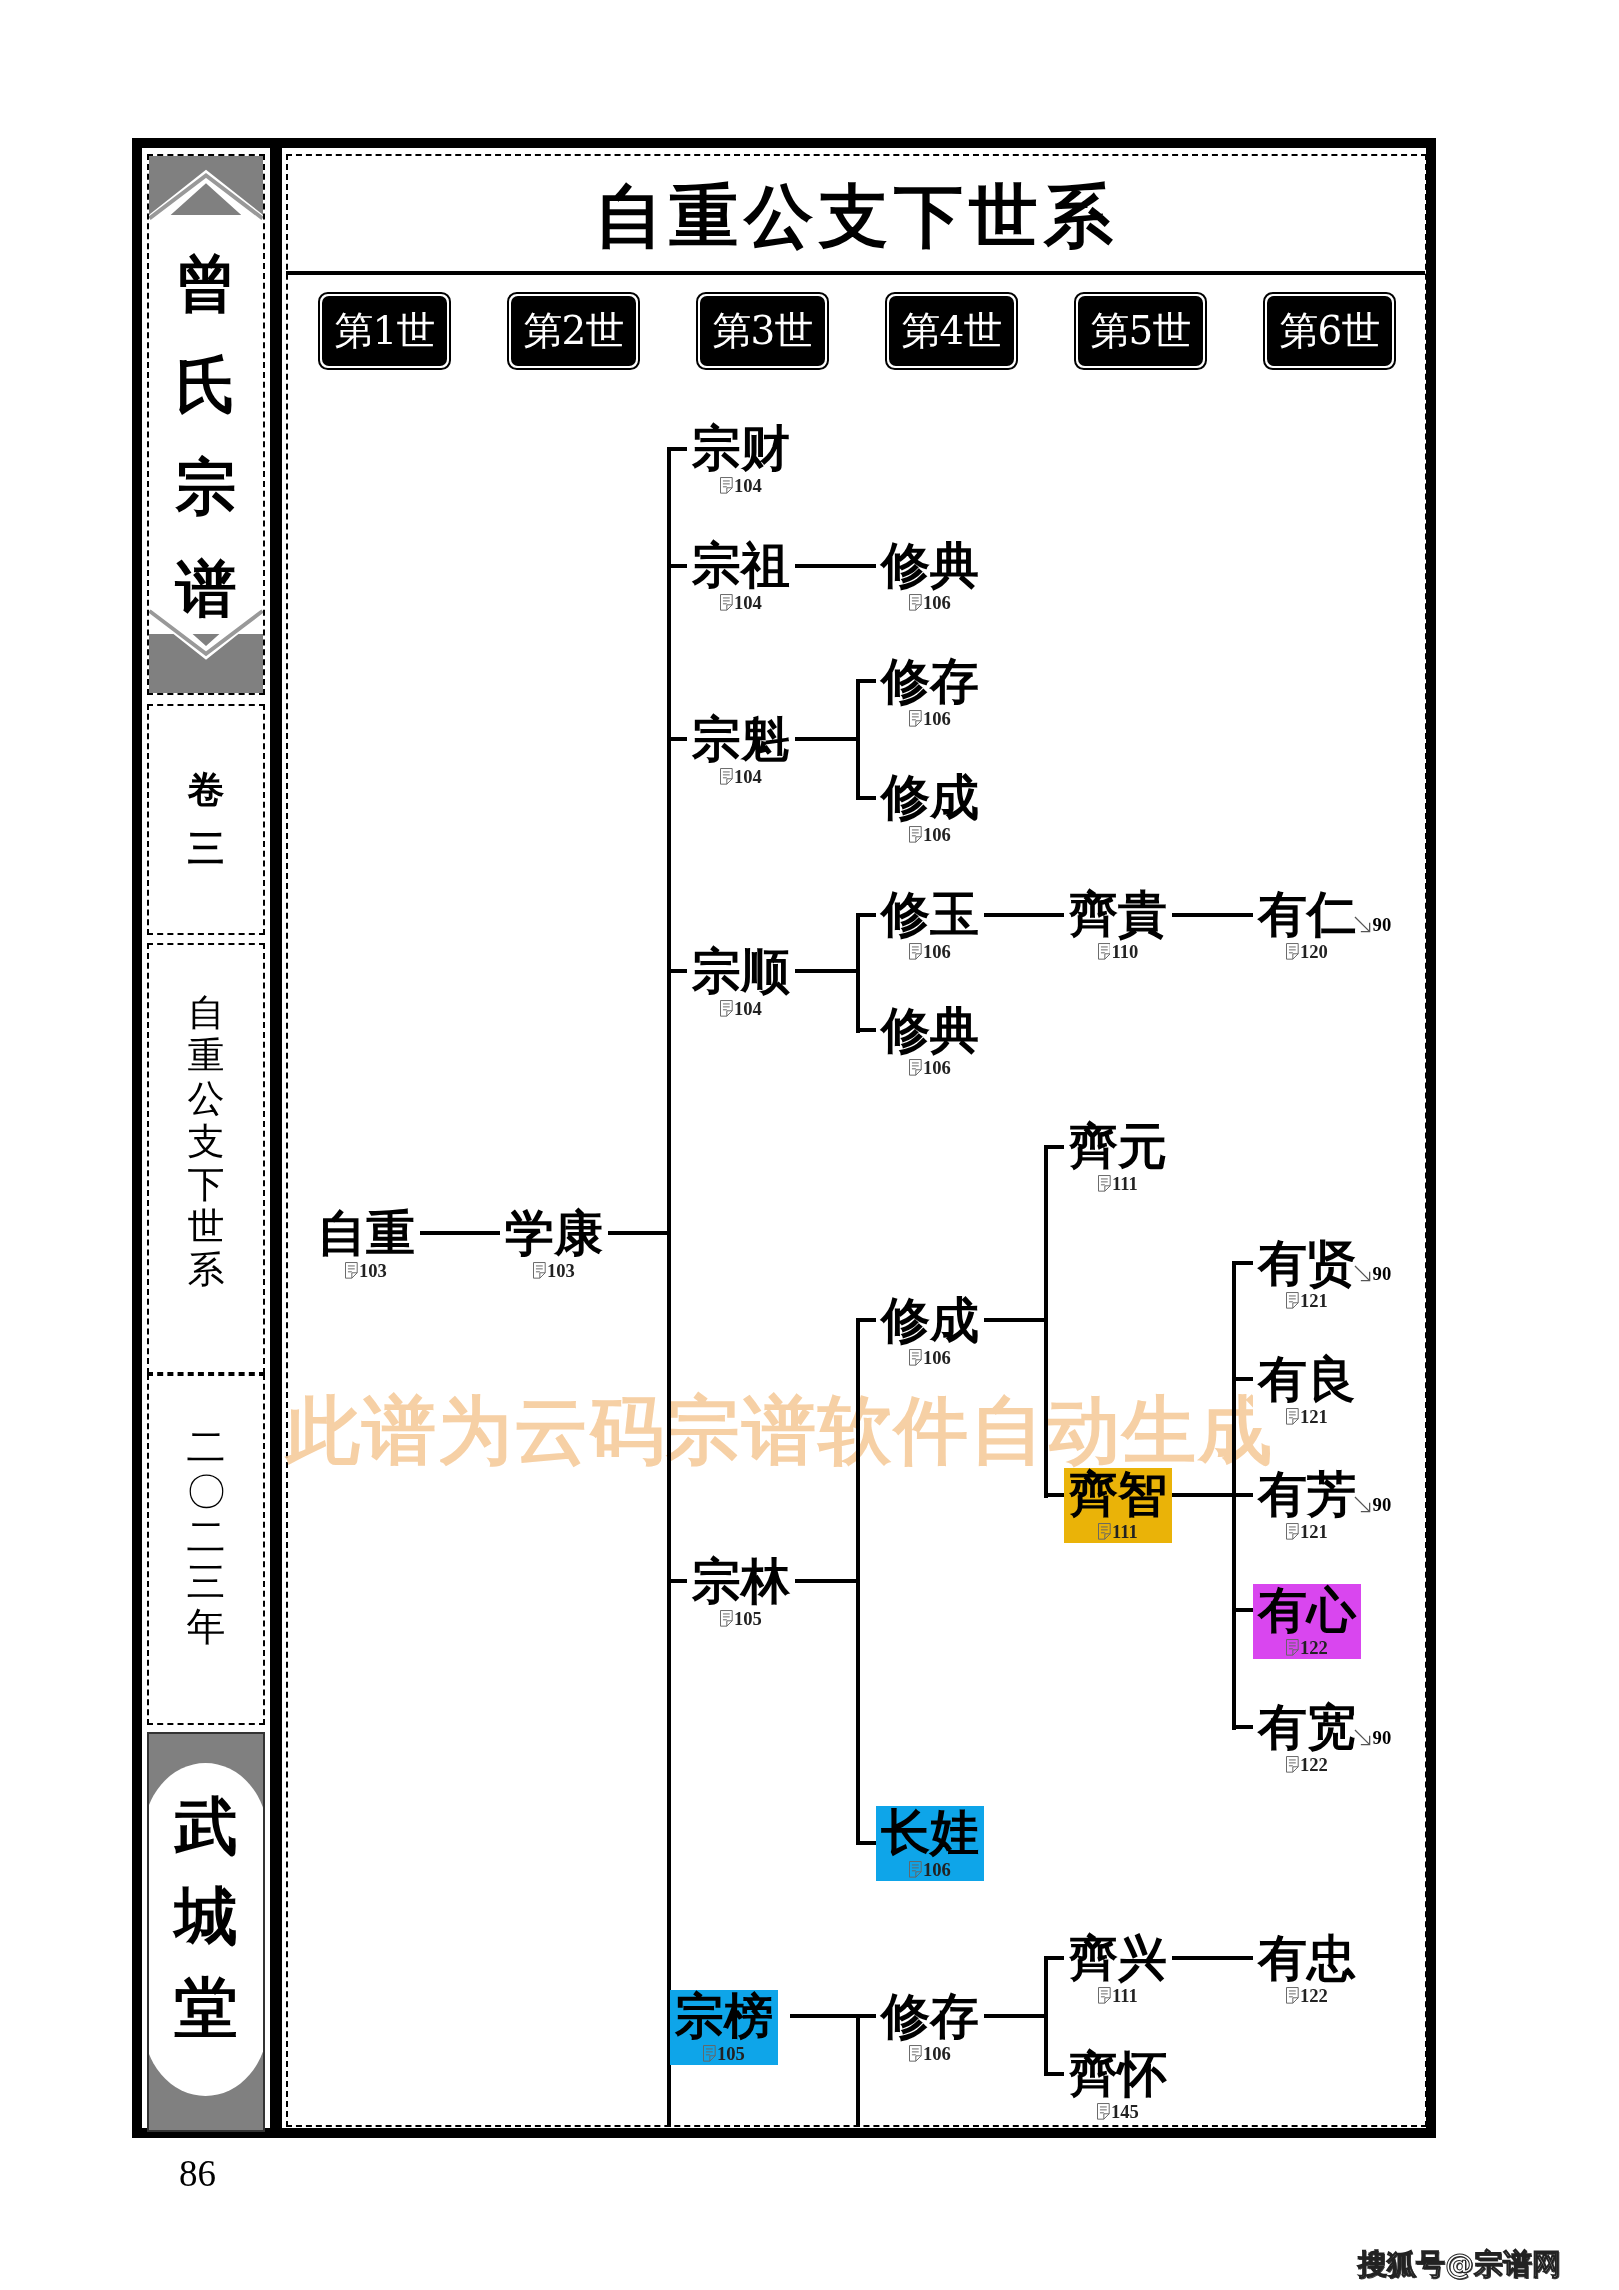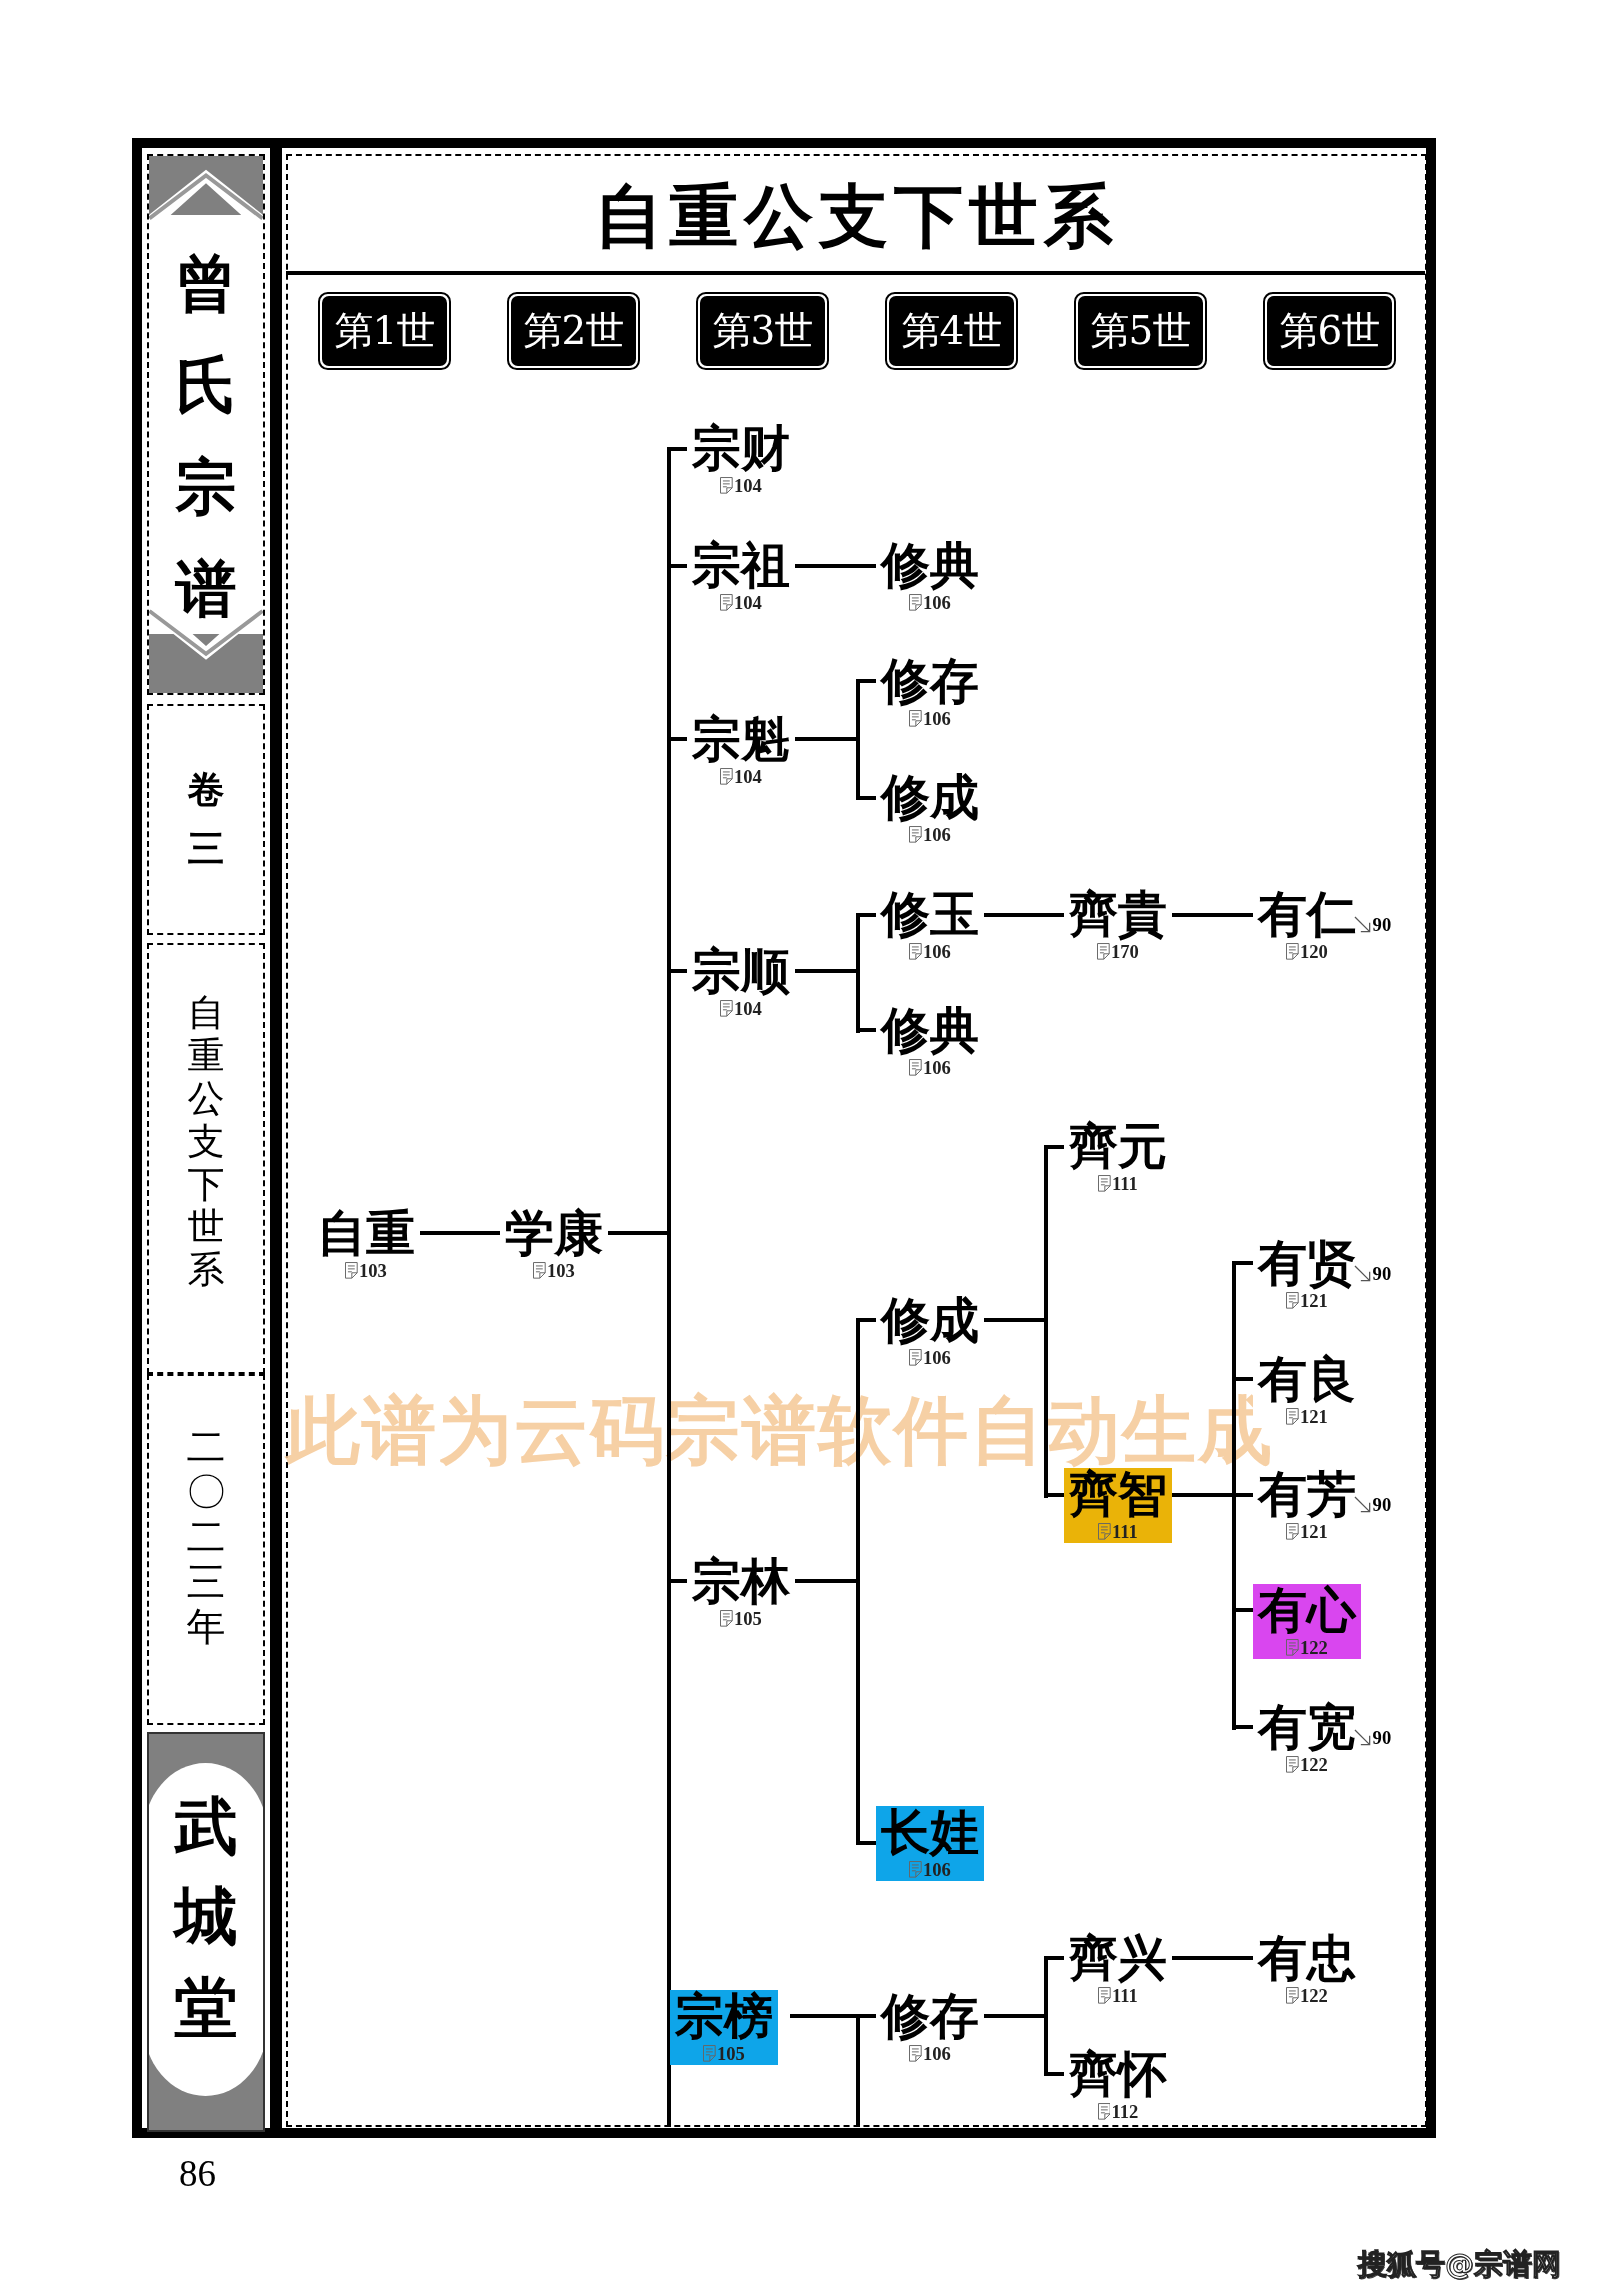--- a/index.html
+++ b/index.html
@@ -390,21 +390,21 @@
 </div>
 
 <div class="node" style="left:1064px;top:888px;background:#fff">
   <div class="name">齊貴</div>
   <div class="ref">
       <span class="doc-icon">
         <svg width="12.7" height="16.7" viewBox="0 0 13 17">
           <path d="M0.5,0.5H12.5V11L7,16.5H0.5Z M7,16.5V11H12.5 M3,4H10 M3,7H10 M3,10H7" fill="none" stroke="#666" stroke-width="1"></path>
         </svg>
       </span>
-      <span>170</span>
+      <span>110</span>
     </div>
 </div>
 <div class="node" style="left:1064px;top:1120px;background:#fff">
   <div class="name">齊元</div>
   <div class="ref">
       <span class="doc-icon">
         <svg width="12.7" height="16.7" viewBox="0 0 13 17">
           <path d="M0.5,0.5H12.5V11L7,16.5H0.5Z M7,16.5V11H12.5 M3,4H10 M3,7H10 M3,10H7" fill="none" stroke="#666" stroke-width="1"></path>
         </svg>
       </span>
@@ -434,21 +434,21 @@
     </div>
 </div>
 <div class="node" style="left:1064px;top:2048px;background:#fff">
   <div class="name">齊怀</div>
   <div class="ref">
       <span class="doc-icon">
         <svg width="12.7" height="16.7" viewBox="0 0 13 17">
           <path d="M0.5,0.5H12.5V11L7,16.5H0.5Z M7,16.5V11H12.5 M3,4H10 M3,7H10 M3,10H7" fill="none" stroke="#666" stroke-width="1"></path>
         </svg>
       </span>
-      <span>112</span>
+      <span>145</span>
     </div>
 </div>
 
 <div class="node" style="left:1253px;top:888px;background:#fff">
   <div class="name">有仁</div>
   <div class="ref">
       <span class="doc-icon">
         <svg width="12.7" height="16.7" viewBox="0 0 13 17">
           <path d="M0.5,0.5H12.5V11L7,16.5H0.5Z M7,16.5V11H12.5 M3,4H10 M3,7H10 M3,10H7" fill="none" stroke="#666" stroke-width="1"></path>
         </svg>

